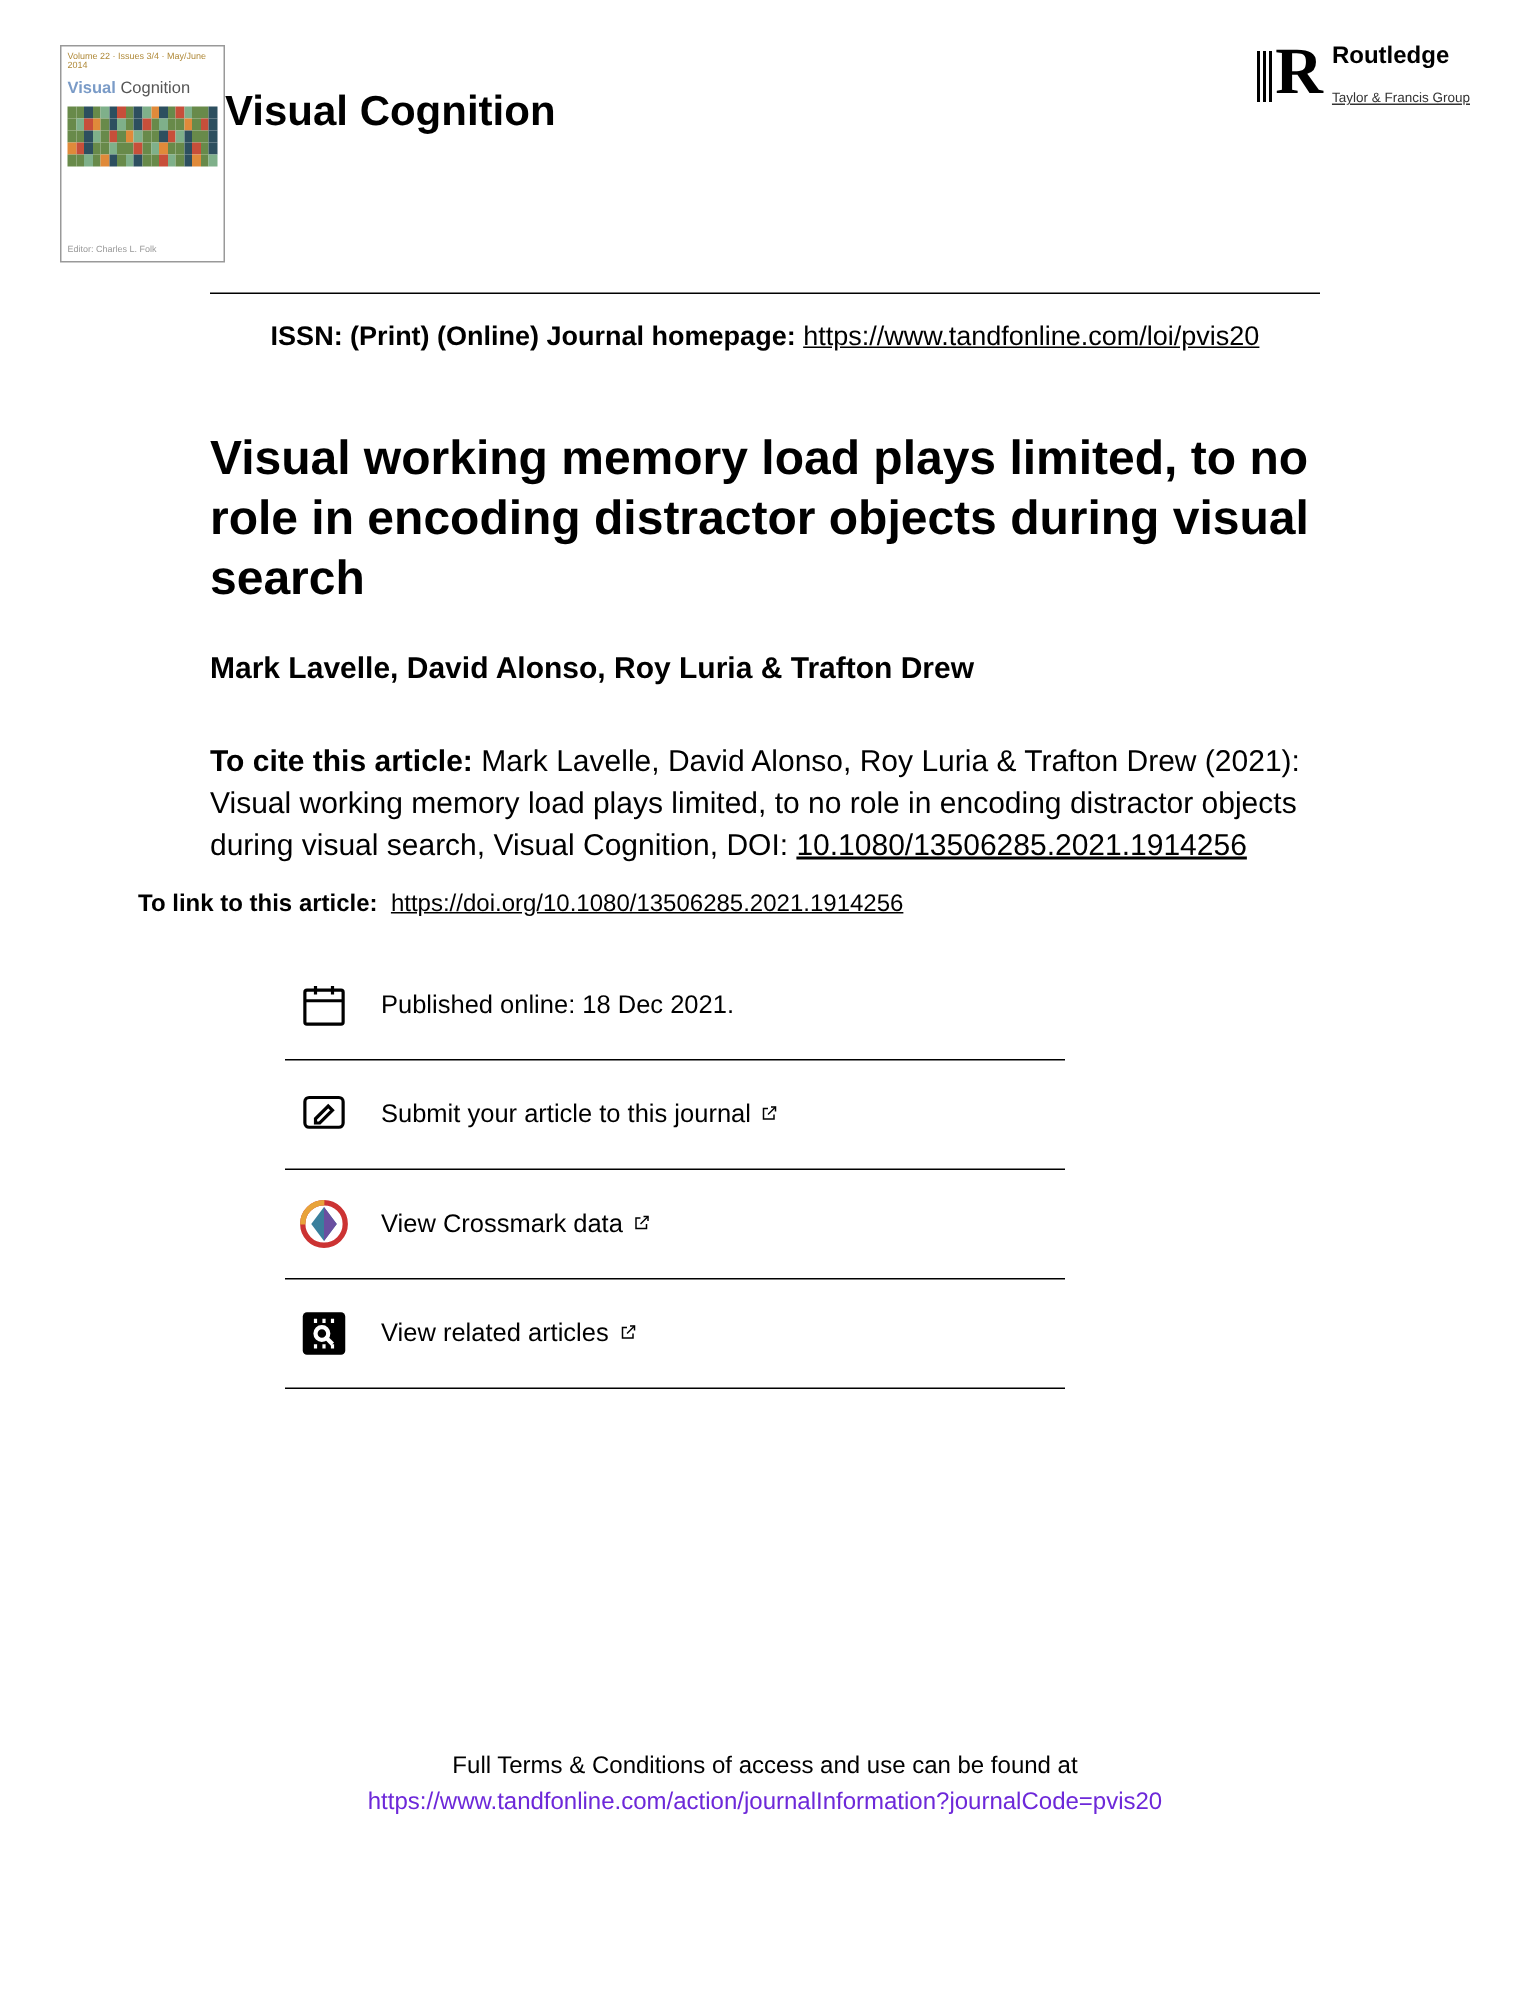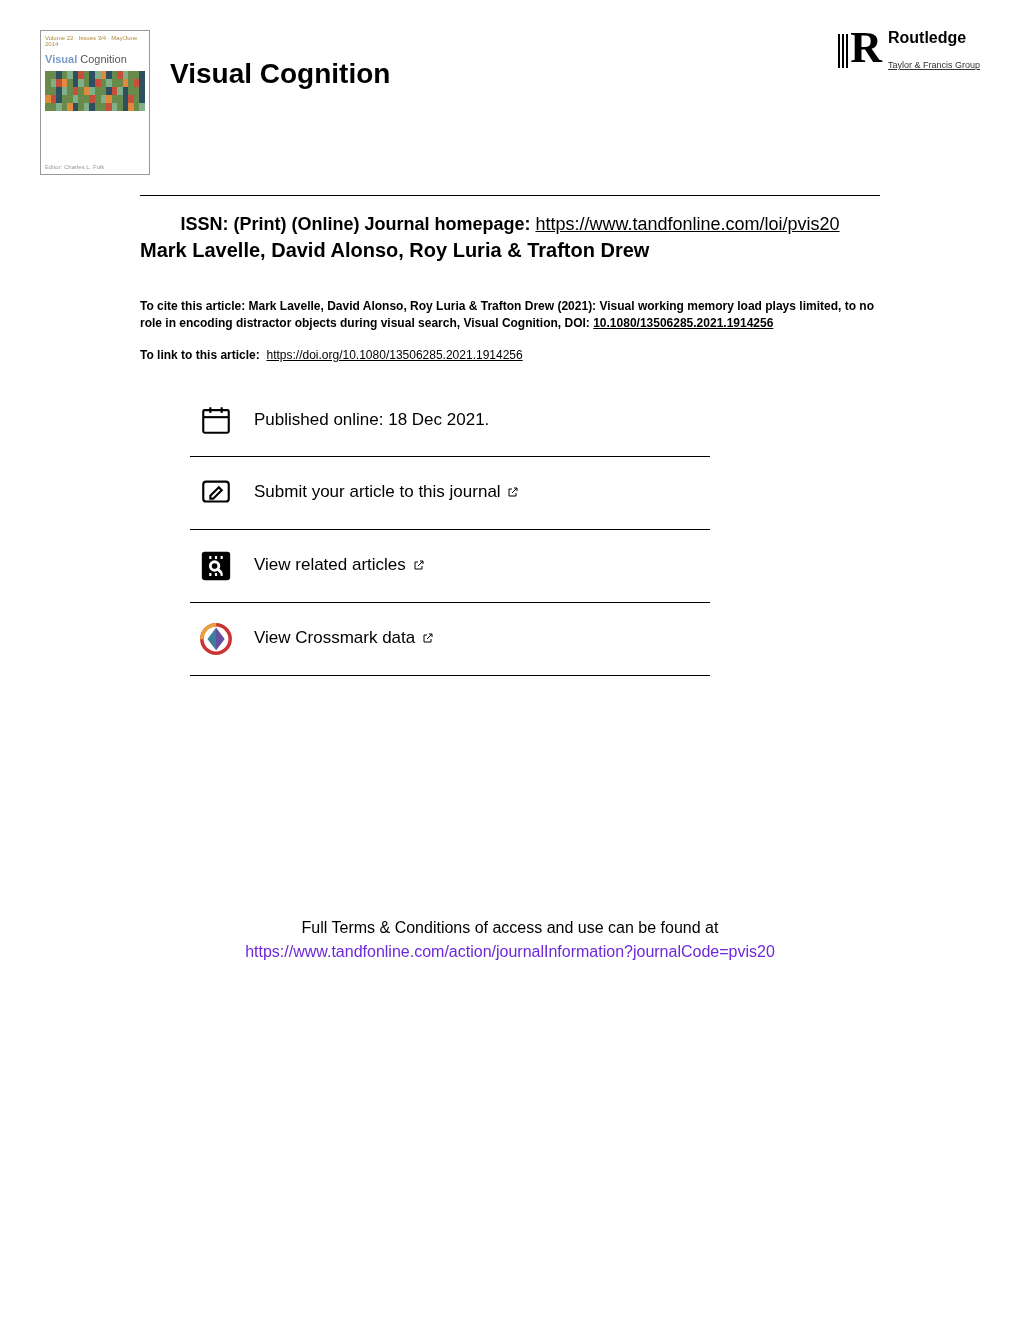--- a/index.html
+++ b/index.html
@@ -20,21 +20,20 @@
     }
     .header-row {
       display: flex;
       justify-content: space-between;
       align-items: flex-start;
       margin-bottom: 20px;
     }
     .left-header {
       display: flex;
       align-items: flex-start;
-      gap: 20px;
     }
     .journal-cover {
       width: 110px;
       height: 145px;
       border: 1px solid #999;
       background: #fff;
       position: relative;
       font-size: 8px;
       color: #555;
       padding: 4px;
@@ -126,32 +125,31 @@
       font-weight: bold;
       margin: 50px 100px 30px 100px;
       line-height: 1.25;
     }
     .authors {
       font-size: 20px;
       font-weight: bold;
       margin: 4px 100px 36px 100px;
     }
     .citation {
-      font-size: 12px;
+      font-size: 20px;
       margin: 0 100px 16px 100px;
       line-height: 1.4;
-      font-weight: bold;
     }
     .citation a {
       color: #000;
       text-decoration: underline;
     }
     .link-line {
-      font-size: 12px;
-      margin: 0 100px 40px 100px;
+      font-size: 16px;
+      margin: 0 100px 40px 52px;
     }
     .link-line a {
       color: #000;
       text-decoration: underline;
     }
     .actions {
       margin: 30px 0 0 150px;
       width: 520px;
     }
     .action-row {
@@ -311,20 +309,21 @@
       </div>
     </div>
   </div>
 
   <div class="divider"></div>
 
   <div class="issn-line">
     <strong>ISSN: (Print) (Online) Journal homepage: </strong><a href="#">https://www.tandfonline.com/loi/pvis20</a>
   </div>
 
+  <h1 class="article-title">Visual working memory load plays limited, to no role in encoding distractor objects during visual search</h1>
 
   <div class="authors">Mark Lavelle, David Alonso, Roy Luria &amp; Trafton Drew</div>
 
   <div class="citation">
     <strong>To cite this article:</strong><span> Mark Lavelle, David Alonso, Roy Luria &amp; Trafton Drew (2021): Visual working memory load plays limited, to no role in encoding distractor objects during visual search, Visual Cognition, DOI: </span><a href="#">10.1080/13506285.2021.1914256</a>
   </div>
 
   <div class="link-line">
     <strong>To link to this article:</strong>
     &nbsp;<a href="#">https://doi.org/10.1080/13506285.2021.1914256</a>
@@ -365,59 +364,59 @@
               <path d="M20 4L10 14"></path>
               <path d="M18 14v6H4V6h6"></path>
           </svg>
         </span>
       </span>
     </div>
 
     <div class="action-row">
       <span class="action-icon">
         <svg width="34" height="34" viewBox="0 0 24 24">
+          <circle cx="12" cy="12" r="10" fill="none" stroke="#c33" stroke-width="2.5"></circle>
+          <circle cx="12" cy="12" r="10" fill="none" stroke="#e8a33a" stroke-width="2.5" stroke-dasharray="16 47" stroke-dashoffset="-31"></circle>
+          <path d="M12 4 L18 12 L12 20 L6 12 Z" fill="#3a7f9c"></path>
+          <path d="M12 4 L18 12 L12 20 Z" fill="#6a4fa0"></path>
+        </svg>
+      </span>
+      <span class="action-text">
+        <span>View Crossmark data</span>
+        <span class="ext-link-icon">
+          <svg width="12" height="12" viewBox="0 0 24 24" fill="none" stroke="#000" stroke-width="2">
+            <path d="M14 4h6v6"></path>
+              <path d="M20 4L10 14"></path>
+              <path d="M18 14v6H4V6h6"></path>
+          </svg>
+        </span>
+      </span>
+    </div>
+
+    <div class="action-row">
+      <span class="action-icon">
+        <svg width="34" height="34" viewBox="0 0 24 24">
           <rect x="2" y="2" width="20" height="20" rx="2" fill="#000"></rect>
           <path d="M8 5v2M12 5v2M16 5v2M8 17v2M12 17v2M16 17v2" stroke="#fff" stroke-width="1.5"></path>
           <circle cx="11" cy="12" r="3" fill="none" stroke="#fff" stroke-width="2"></circle>
           <line x1="13.5" y1="14.5" x2="16" y2="17" stroke="#fff" stroke-width="2"></line>
         </svg>
       </span>
       <span class="action-text">
         <span>View related articles</span>
         <span class="ext-link-icon">
           <svg width="12" height="12" viewBox="0 0 24 24" fill="none" stroke="#000" stroke-width="2">
             <path d="M14 4h6v6"></path>
               <path d="M20 4L10 14"></path>
               <path d="M18 14v6H4V6h6"></path>
           </svg>
         </span>
       </span>
     </div>
 
-    <div class="action-row">
-      <span class="action-icon">
-        <svg width="34" height="34" viewBox="0 0 24 24">
-          <circle cx="12" cy="12" r="10" fill="none" stroke="#c33" stroke-width="2.5"></circle>
-          <circle cx="12" cy="12" r="10" fill="none" stroke="#e8a33a" stroke-width="2.5" stroke-dasharray="16 47" stroke-dashoffset="-31"></circle>
-          <path d="M12 4 L18 12 L12 20 L6 12 Z" fill="#3a7f9c"></path>
-          <path d="M12 4 L18 12 L12 20 Z" fill="#6a4fa0"></path>
-        </svg>
-      </span>
-      <span class="action-text">
-        <span>View Crossmark data</span>
-        <span class="ext-link-icon">
-          <svg width="12" height="12" viewBox="0 0 24 24" fill="none" stroke="#000" stroke-width="2">
-            <path d="M14 4h6v6"></path>
-              <path d="M20 4L10 14"></path>
-              <path d="M18 14v6H4V6h6"></path>
-          </svg>
-        </span>
-      </span>
-    </div>
-
   </div>
 
   <div class="footer">
     <div>Full Terms &amp; Conditions of access and use can be found at</div>
     <div><a href="#">https://www.tandfonline.com/action/journalInformation?journalCode=pvis20</a></div>
   </div>
 
 </div>
 
 </body></html>

